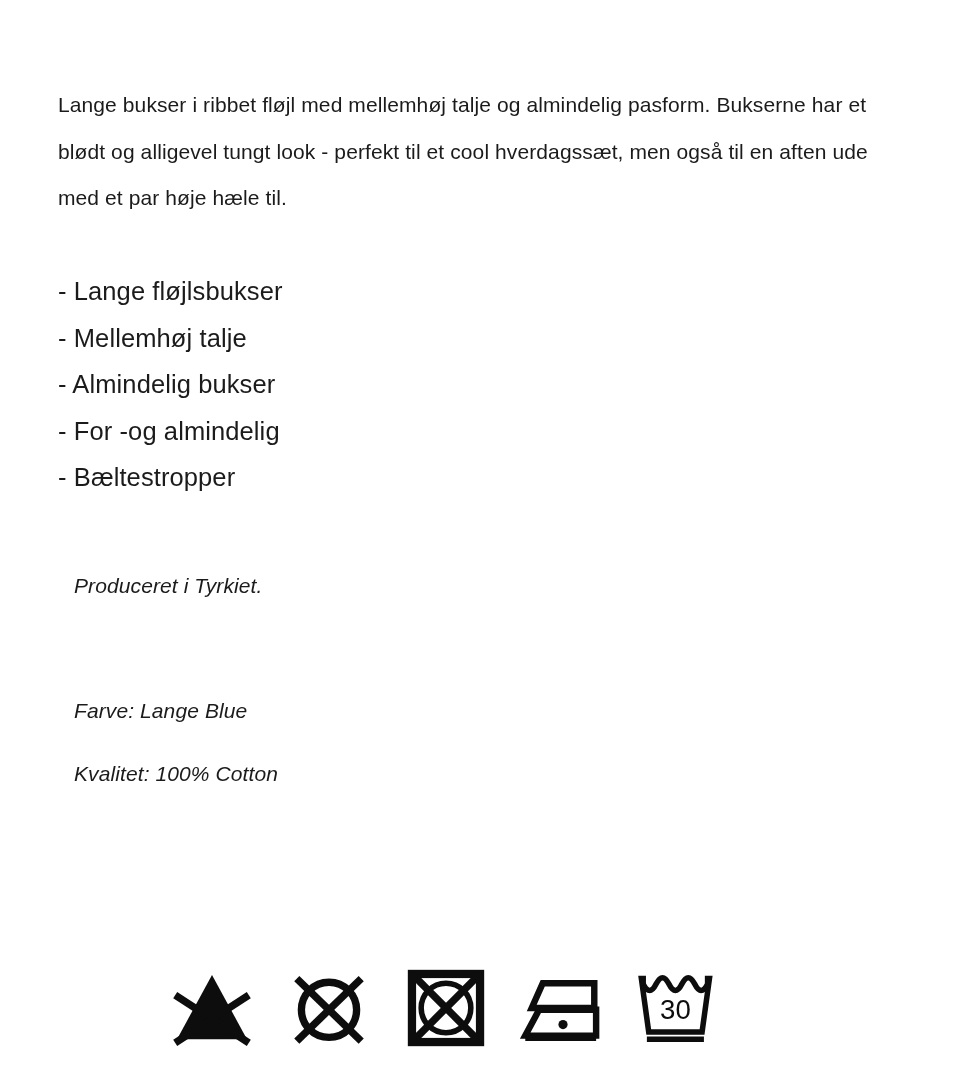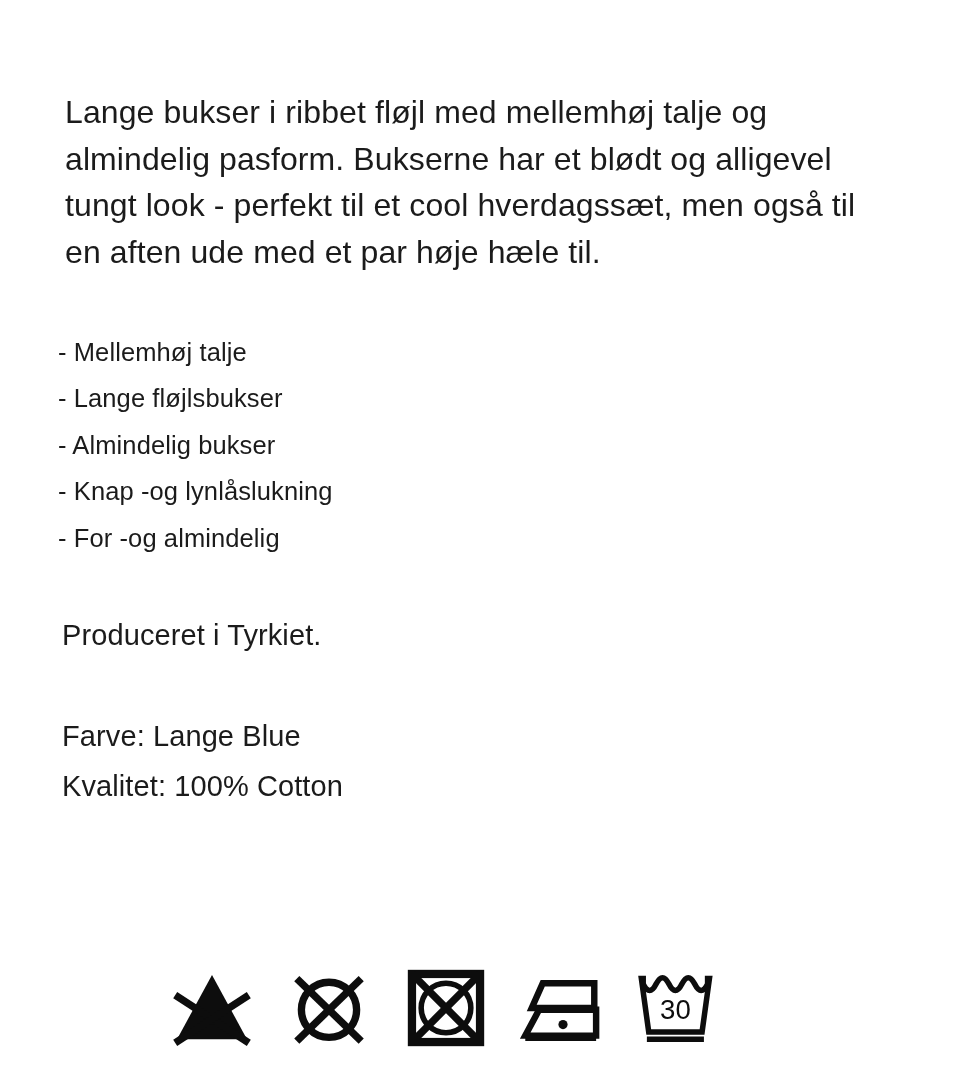--- a/index.html
+++ b/index.html
@@ -23,49 +23,50 @@
     height: 1066px;
     background: #ffffff;
   }
   .content {
     position: absolute;
     left: 58px;
     top: 82px;
     width: 846px;
   }
   .para {
-    font-size: 32px;
+    font-size: 21px;
     line-height: 46.5px;
     font-weight: 400;
     letter-spacing: 0.1px;
-    margin: 7px;
+    margin: 0;
     color: #1b1b1b;
   }
   .spacer {
     height: 46.5px;
   }
   .feature-list {
     margin: 0;
     padding: 0;
     list-style: none;
   }
   .feature-list li {
     font-size: 25.5px;
     line-height: 46.5px;
     letter-spacing: 0.1px;
     color: #1b1b1b;
     white-space: nowrap;
   }
   .meta-line {
-    font-size: 29px;
+    font-size: 21px;
     line-height: 46.5px;
     letter-spacing: 0.1px;
     color: #1b1b1b;
-    margin: 4px;
+    margin: 16px;
     white-space: nowrap;
+    font-style: italic;
   }
   .care-row {
     position: absolute;
     left: 0;
     top: 962px;
     width: 892px;
     display: flex;
     justify-content: center;
     align-items: flex-end;
     gap: 25px;
@@ -86,25 +87,25 @@
 
 <div class="page">
 
   <div class="content">
 
     <p class="para">Lange bukser i ribbet fløjl med mellemhøj talje og almindelig pasform. Bukserne har et blødt og alligevel tungt look - perfekt til et cool hverdagssæt, men også til en aften ude med et par høje hæle til.</p>
 
     <div class="spacer"></div>
 
     <ul class="feature-list">
+      <li>- Lange fløjlsbukser</li>
       <li>- Mellemhøj talje</li>
-      <li>- Lange fløjlsbukser</li>
       <li>- Almindelig bukser</li>
-      <li>- Knap -og lynlåslukning</li>
       <li>- For -og almindelig</li>
+      <li>- Bæltestropper</li>
     </ul>
 
     <div class="spacer"></div>
 
     <p class="meta-line">Produceret i Tyrkiet.</p>
 
     <div class="spacer"></div>
 
     <p class="meta-line">Farve: Lange Blue</p>
 

